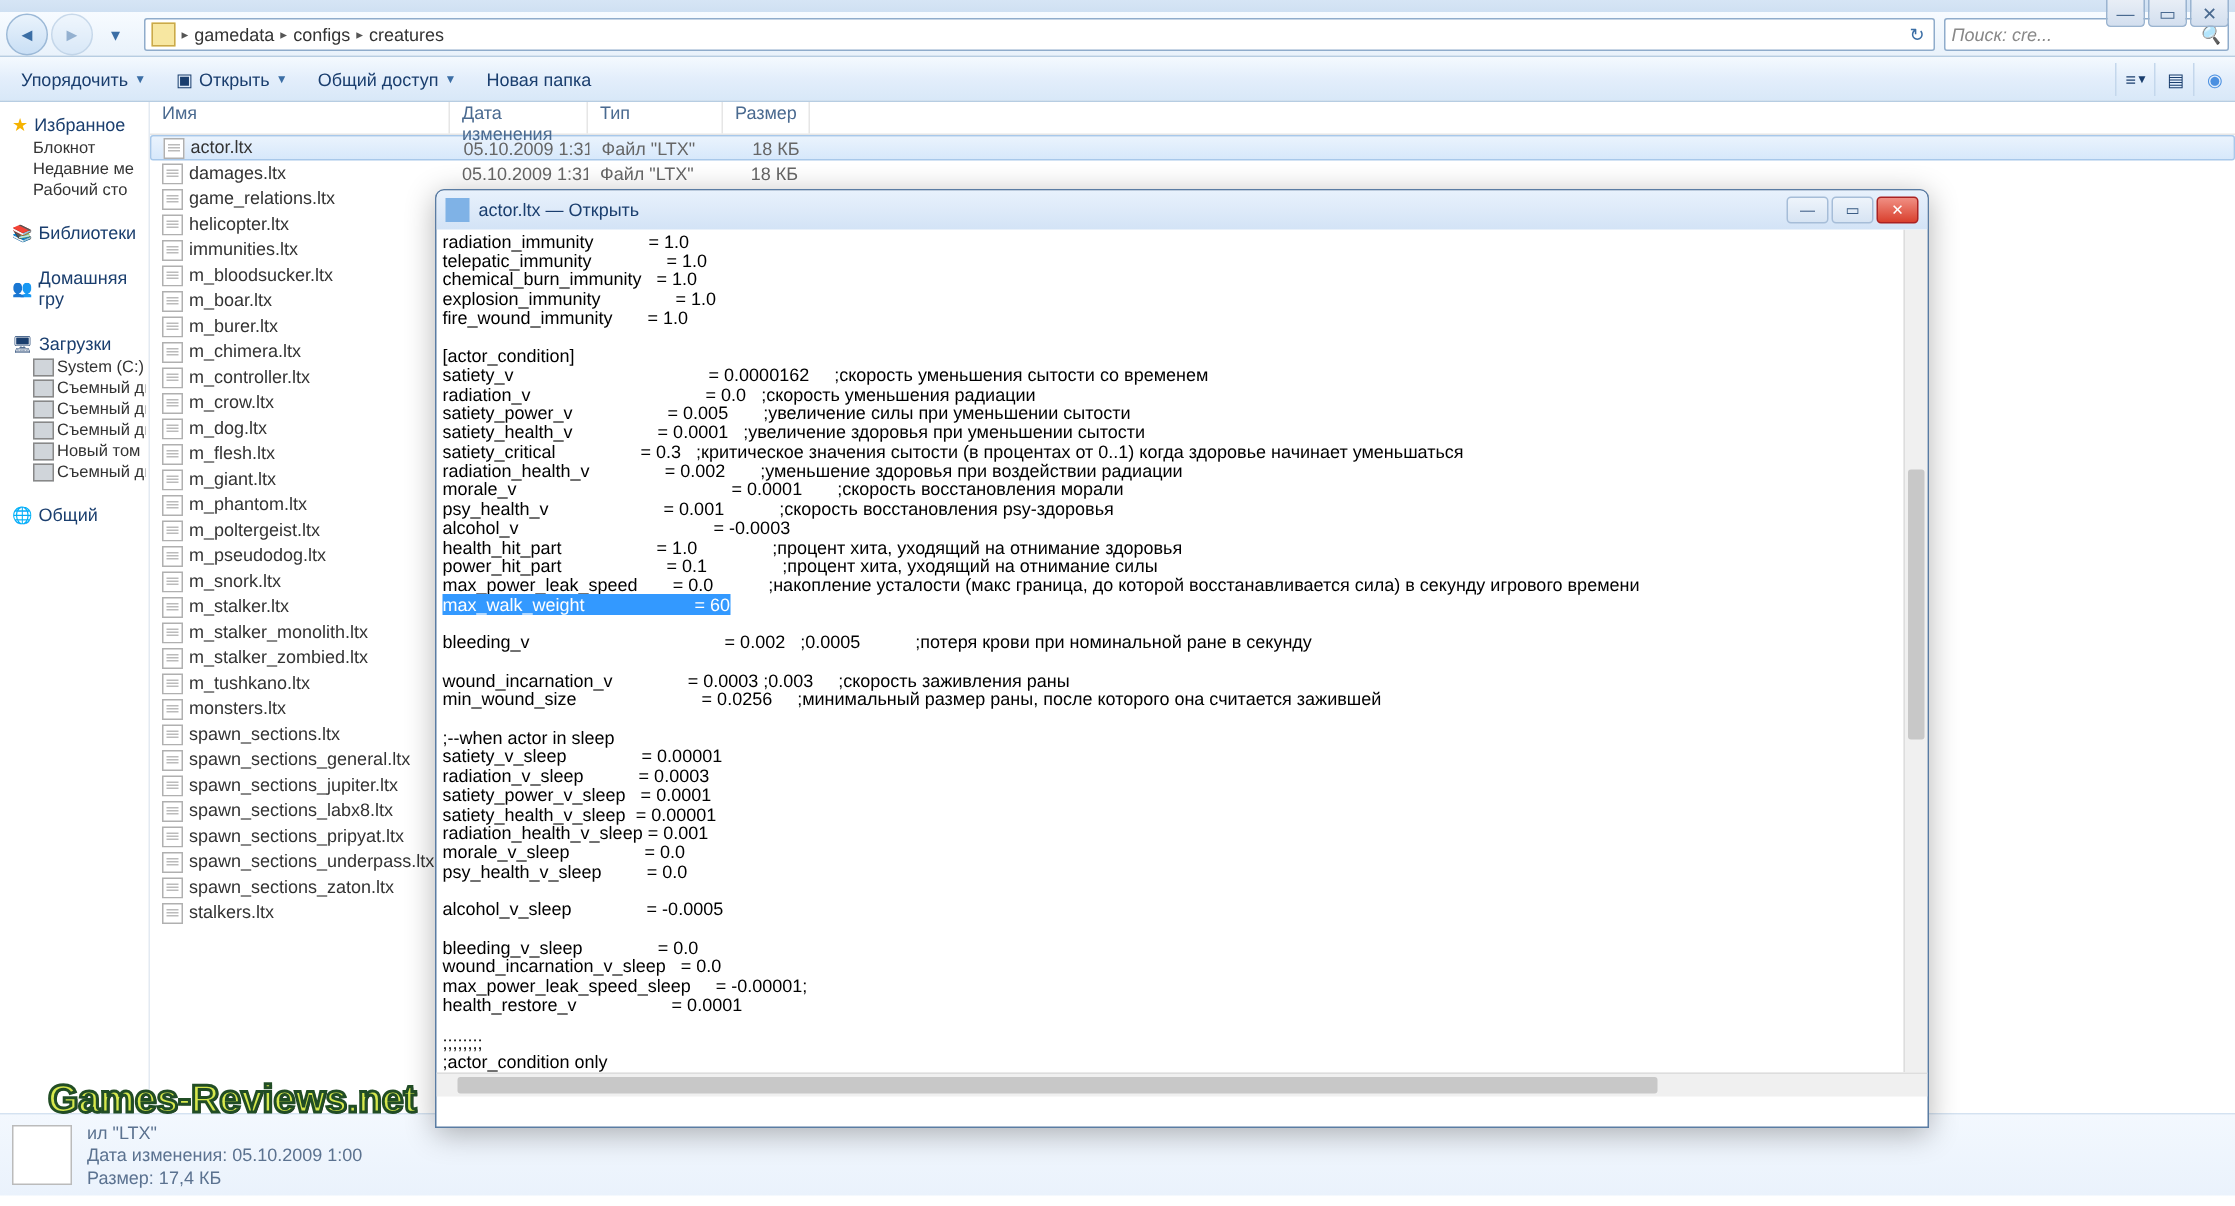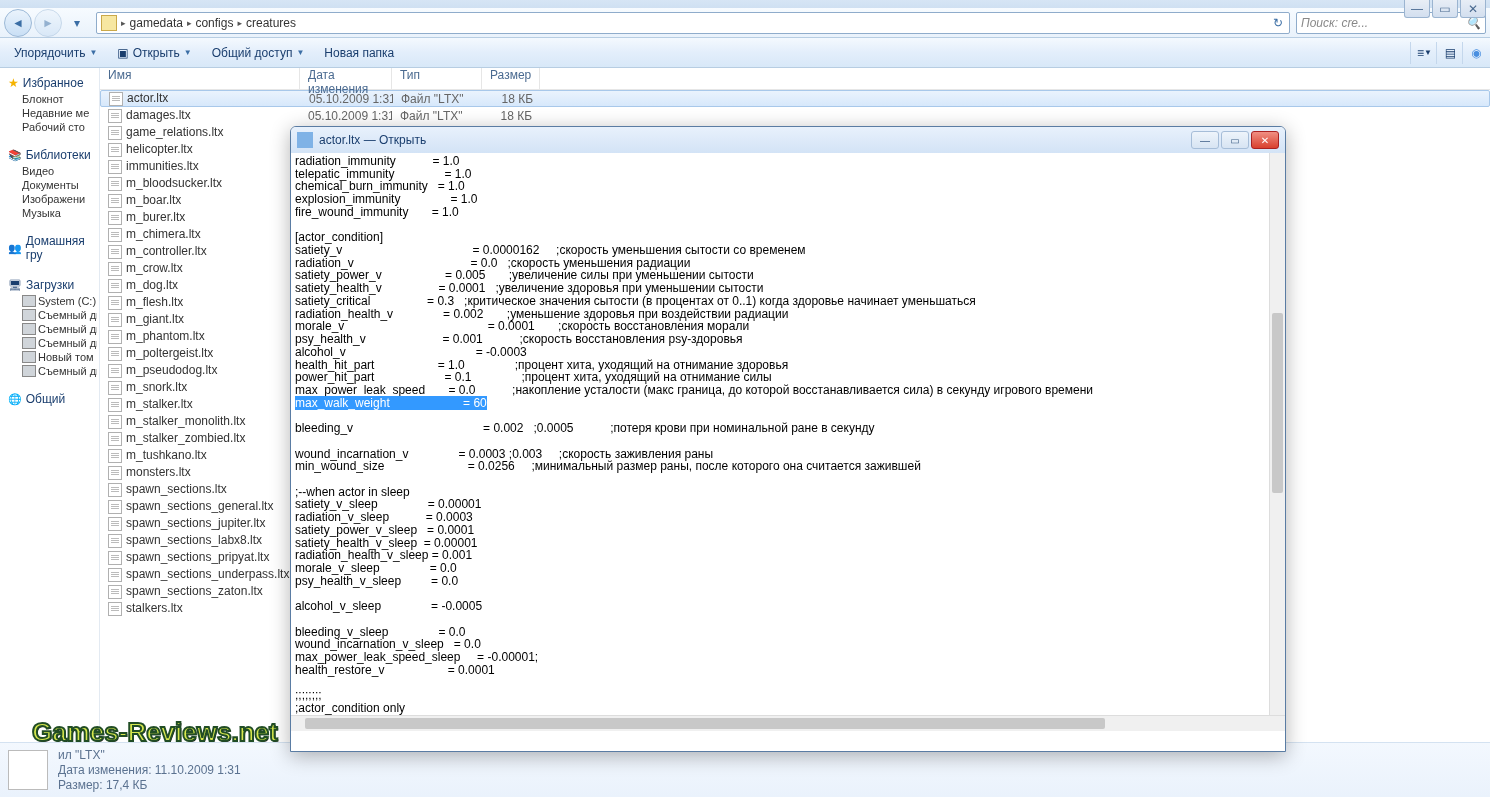--- a/index.html
+++ b/index.html
@@ -123,26 +123,20 @@
           <span class="star">★</span>
           <span>Избранное</span>
         </div>
       <div id="fav-items">
           <div class="side-item">Блокнот</div>
           <div class="side-item">Недавние ме</div>
           <div class="side-item">Рабочий сто</div>
         </div>
       <div style="height:10px"></div>
       <div class="side-group-title">📚 <span>Библиотеки</span></div>
-      <div id="lib-items">
-          <div class="side-item">Видео</div>
-          <div class="side-item">Документы</div>
-          <div class="side-item">Изображени</div>
-          <div class="side-item">Музыка</div>
-        </div>
       <div style="height:10px"></div>
       <div class="side-group-title">👥 <span>Домашняя гру</span></div>
       <div style="height:10px"></div>
       <div class="side-group-title">🖥 <span>Загрузки</span></div>
       <div id="drv-items">
           <div class="side-item"><span class="drv sicon"></span>System (C:)</div>
           <div class="side-item"><span class="drv sicon"></span>Съемный ди</div>
           <div class="side-item"><span class="drv sicon"></span>Съемный ди</div>
           <div class="side-item"><span class="drv sicon"></span>Съемный ди</div>
           <div class="side-item"><span class="drv sicon"></span>Новый том (</div>
@@ -347,21 +341,21 @@
             <div class="flcell" style="width:58px;color:#666;text-align:right;"></div>
           </div>
         </div>
     </div>
   </div>
 
   <div class="details">
     <div class="bigicon"></div>
     <div class="dlines">
       <div>ил "LTX"</div>
-      <div>Дата изменения: 11.10.2009 1:31</div>
+      <div>Дата изменения: 05.10.2009 1:00</div>
       <div>Размер: 17,4 КБ</div>
     </div>
   </div>
 </div>
 
 <div class="notepad">
   <div class="np-title">
     <span class="npicon"></span>
     <span>actor.ltx — Открыть</span>
     <div class="np-winbtns">

